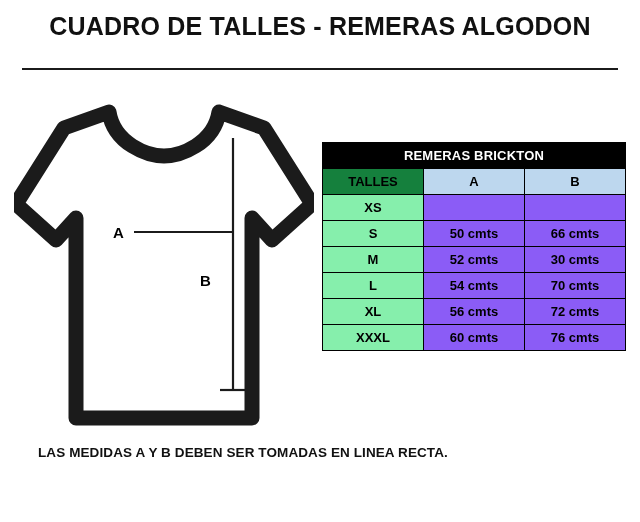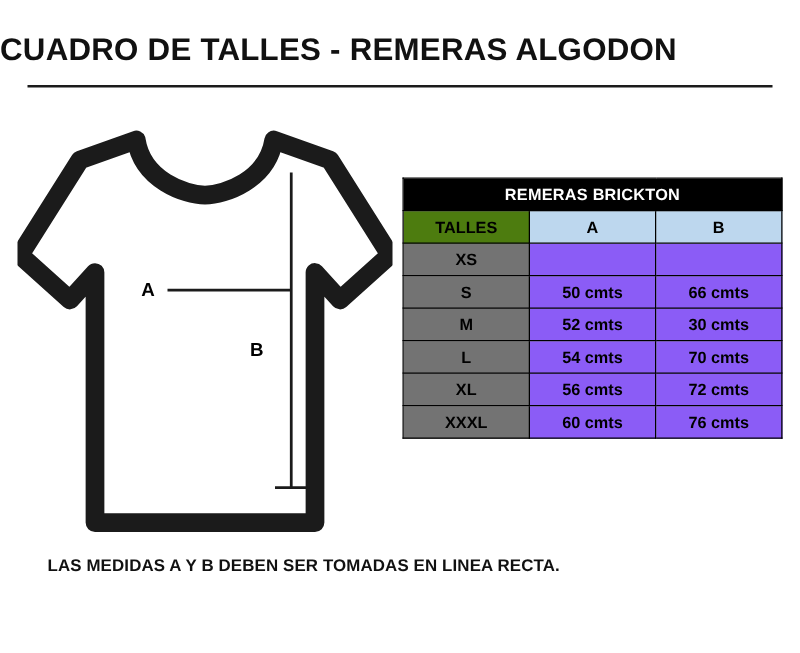--- a/index.html
+++ b/index.html
@@ -13,22 +13,23 @@
     font-family: "Liberation Sans", sans-serif;
     color: #000000;
     position: relative;
     overflow: hidden;
   }
 
   
   #title-bar {
     position: absolute;
     left: 0;
-    top: 26px;
+    top: 12px;
     width: 640px;
+    text-align: center;
   }
   #title-text {
     font-size: 25px;
     font-weight: bold;
     letter-spacing: 0.2px;
     color: #111111;
     font-family: "Liberation Sans", sans-serif;
   }
   #title-rule {
     position: absolute;
@@ -82,30 +83,30 @@
     font-family: "Liberation Sans", sans-serif;
   }
   .tbl-title {
     background: #000000;
     color: #ffffff;
     font-size: 13.5px;
     height: 28px;
     letter-spacing: 0.2px;
   }
   .hdr-talles {
-    background: #4d7c0f;
+    background: #15803d;
     color: #000000;
     width: 90px;
   }
   .hdr-meas {
     background: #bdd7ee;
     color: #000000;
   }
   .cell-size {
-    background: #737373;
+    background: #86efac;
     color: #000000;
   }
   .cell-val {
     background: #8b5cf6;
     color: #000000;
     font-size: 14px;
   }
 
   
   #notes {

